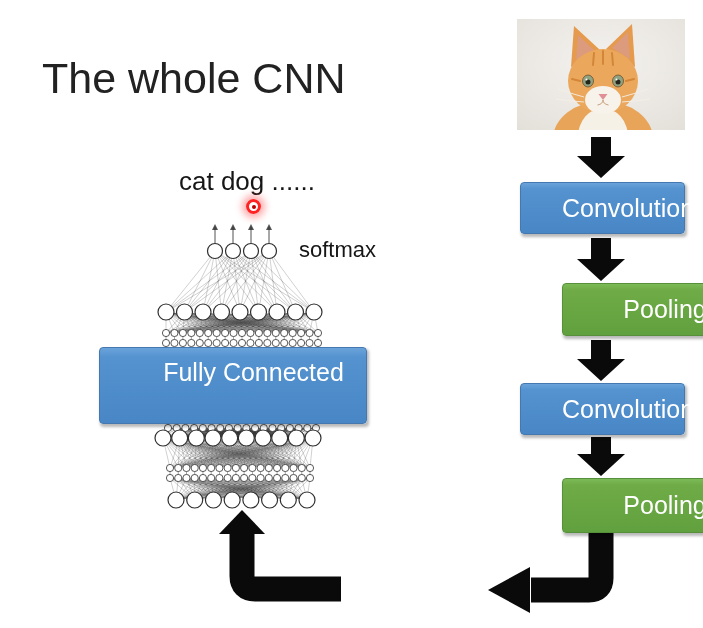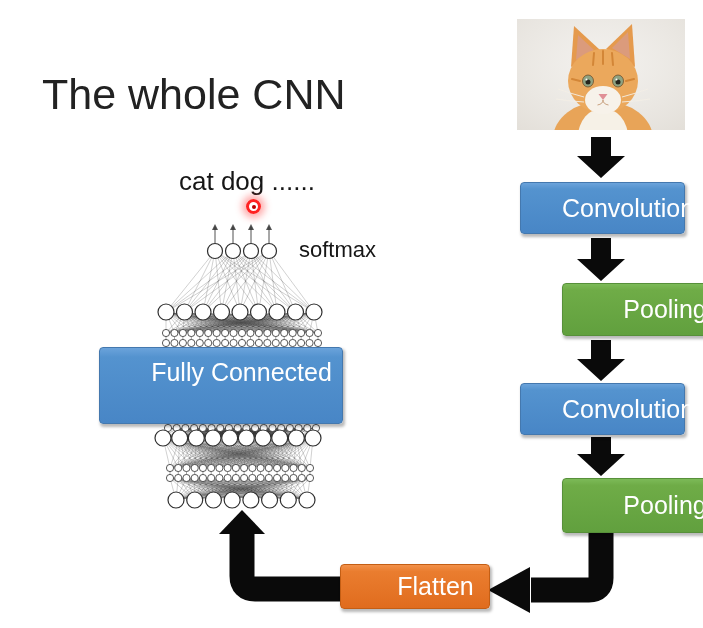--- a/index.html
+++ b/index.html
@@ -1,30 +1,30 @@
 <!DOCTYPE html>
 <html><head>
 <meta charset="utf-8">
 <style>
   html,body{margin:0;padding:0;background:#ffffff;}
   .stage{position:relative;width:703px;height:628px;background:#ffffff;overflow:hidden;
          font-family:"Liberation Sans",sans-serif;}
   .stage svg.scene{position:absolute;left:0;top:0;z-index:1;}
   .title{position:absolute;left:42px;top:54px;font-size:43px;font-weight:400;color:#222;
-         letter-spacing:0;z-index:3;white-space:nowrap;margin-top:16px;}
+         letter-spacing:0;z-index:3;white-space:nowrap;}
   .lbl{position:absolute;color:#161616;z-index:3;white-space:nowrap;}
   .lbl.catdog{left:179px;top:166px;font-size:26px;}
   .lbl.softmax{left:299px;top:237px;font-size:22px;}
   .box{position:absolute;z-index:2;color:#fff;text-align:center;border-radius:4px;
        box-shadow:1.5px 2.5px 3px rgba(0,0,0,.28);}
   .box.blue{background:linear-gradient(#6BA3DB 0%,#5493CF 12%,#4886C6 100%);border:1px solid #4478ae;}
   .box.green{background:linear-gradient(#7CBA58 0%,#6FAC47 12%,#61A03E 100%);border:1px solid #57903a;margin-left:42px;}
   .box.orange{background:linear-gradient(#F2914A 0%,#EA7D2F 15%,#E06C1E 100%);border:1px solid #c45e14;}
   .box .bl{font-size:25px;padding-left:41px;}
-  .fc-box{left:99px;top:347px;width:244px;height:77px;padding-top:8px;box-sizing:border-box;}
+  .fc-box{left:99px;top:347px;width:268px;height:77px;padding-top:8px;box-sizing:border-box;}
   .fc-box .bl{line-height:33px;}
   .conv1{left:520px;top:182px;width:163px;height:50px;}  .conv1 .bl{line-height:50px;}
   .pool1{left:520px;top:283px;width:163px;height:51px;}  .pool1 .bl{line-height:51px;}
   .conv2{left:520px;top:383px;width:163px;height:50px;}  .conv2 .bl{line-height:50px;}
   .pool2{left:520px;top:478px;width:163px;height:53px;}  .pool2 .bl{line-height:53px;}
   .flatten{left:340px;top:564px;width:148px;height:43px;} .flatten .bl{line-height:43px;}
   .cat{position:absolute;left:517px;top:19px;width:168px;height:111px;z-index:2;}
   .laser{position:absolute;left:246px;top:199px;width:9px;height:9px;border:3px solid #ff2222;
          border-radius:50%;z-index:4;box-shadow:0 0 7px 4px rgba(255,70,70,.45);}
   .laser::after{content:"";position:absolute;left:2.5px;top:2.5px;width:4px;height:4px;
@@ -990,17 +990,14 @@
   </div>
   <div class="box green pool1">
     <div class="bl">Pooling</div>
   </div>
   <div class="box blue conv2">
     <div class="bl">Convolution</div>
   </div>
   <div class="box green pool2">
     <div class="bl">Pooling</div>
   </div>
-  <div class="box orange flatten">
-    <div class="bl">Flatten</div>
-  </div>
 
 </div>
 
 </body></html>

